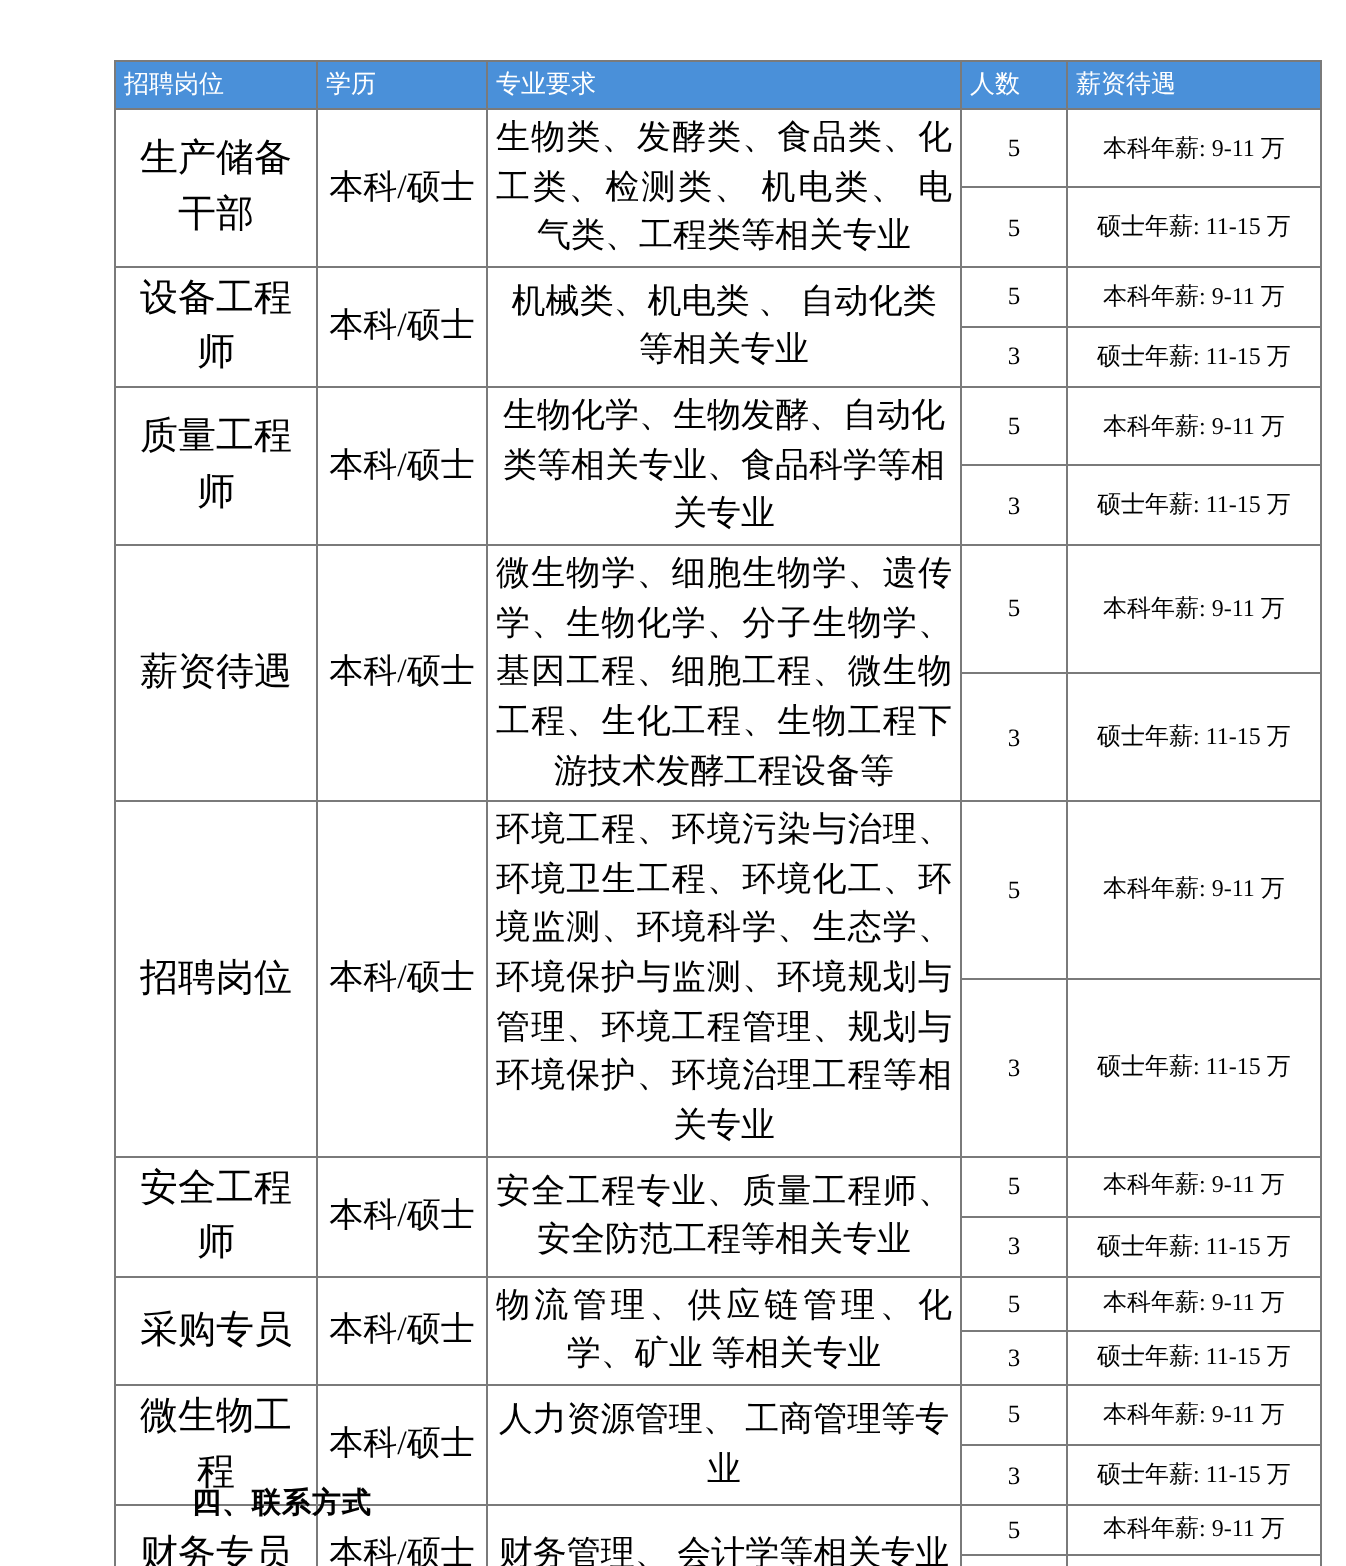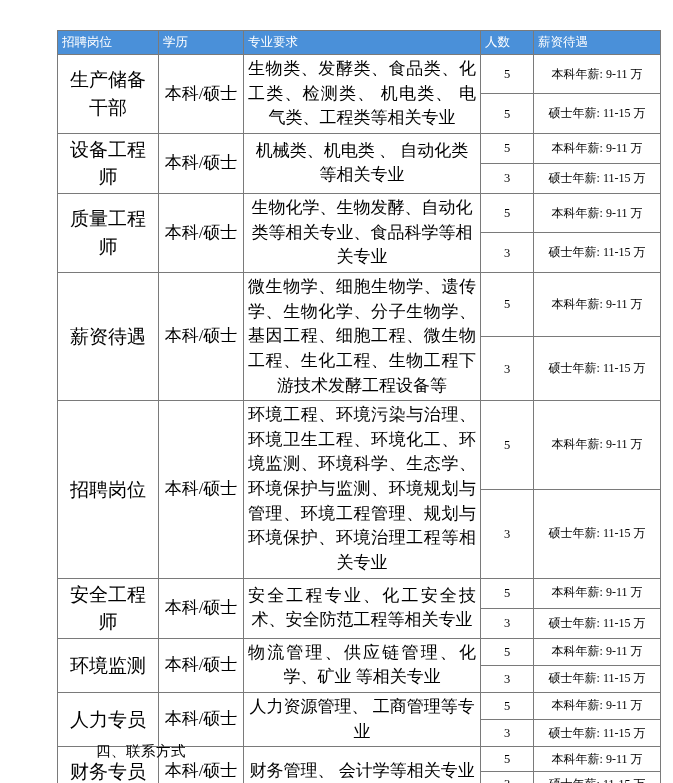--- a/index.html
+++ b/index.html
@@ -80,21 +80,21 @@
     padding: 3px 2px;
   }
   .row-h {
     height: 25px;
   }
   .section-title {
     position: absolute;
     left: 96px;
     top: 742px;
     font-size: 14.5px;
-    font-weight: normal;
+    font-weight: bold;
     letter-spacing: 0.5px;
     font-family: "Liberation Serif", "DejaVu Serif", serif;
   }
 </style>
 </head>
 <body>
 
 <div class="page">
 
   <table class="recruit">
@@ -165,43 +165,43 @@
         <td class="salary">本科年薪: 9-11 万</td>
       </tr>
       <tr class="row-h">
         <td class="count">3</td>
         <td class="salary">硕士年薪: 11-15 万</td>
       </tr>
 
       <tr class="row-h">
         <td class="post" rowspan="2">安全工程师</td>
         <td class="edu" rowspan="2">本科/硕士</td>
-        <td class="major justify" rowspan="2">安全工程专业、化工安全技术、安全防范工程等相关专业</td>
-        <td class="count">5</td>
-        <td class="salary">本科年薪: 9-11 万</td>
-      </tr>
-      <tr class="row-h">
-        <td class="count">3</td>
-        <td class="salary">硕士年薪: 11-15 万</td>
-      </tr>
-
-      <tr class="row-h">
-        <td class="post" rowspan="2">环境监测</td>
+        <td class="major justify" rowspan="2">安全工程专业、质量工程师、安全防范工程等相关专业</td>
+        <td class="count">5</td>
+        <td class="salary">本科年薪: 9-11 万</td>
+      </tr>
+      <tr class="row-h">
+        <td class="count">3</td>
+        <td class="salary">硕士年薪: 11-15 万</td>
+      </tr>
+
+      <tr class="row-h">
+        <td class="post" rowspan="2">采购专员</td>
         <td class="edu" rowspan="2">本科/硕士</td>
         <td class="major justify" rowspan="2">物流管理、供应链管理、化学、矿业 等相关专业</td>
         <td class="count">5</td>
         <td class="salary">本科年薪: 9-11 万</td>
       </tr>
       <tr class="row-h">
         <td class="count">3</td>
         <td class="salary">硕士年薪: 11-15 万</td>
       </tr>
 
       <tr class="row-h">
-        <td class="post" rowspan="2">人力专员</td>
+        <td class="post" rowspan="2">微生物工程</td>
         <td class="edu" rowspan="2">本科/硕士</td>
         <td class="major" rowspan="2">人力资源管理、 工商管理等专业</td>
         <td class="count">5</td>
         <td class="salary">本科年薪: 9-11 万</td>
       </tr>
       <tr class="row-h">
         <td class="count">3</td>
         <td class="salary">硕士年薪: 11-15 万</td>
       </tr>
 

